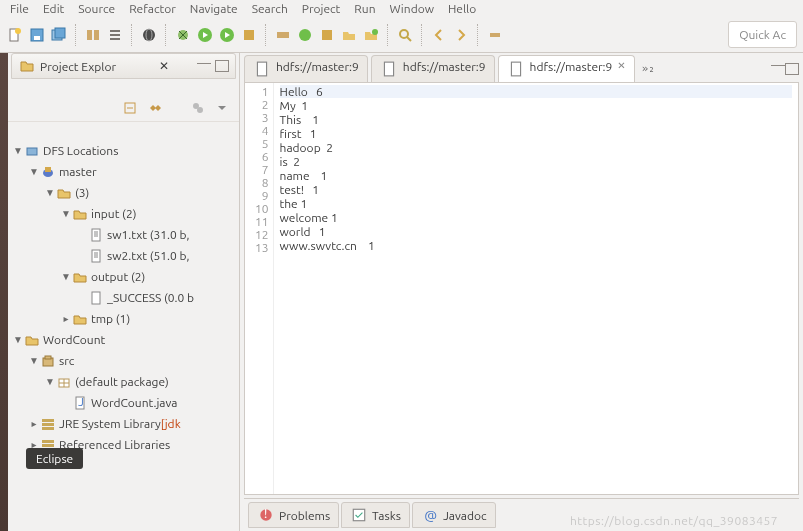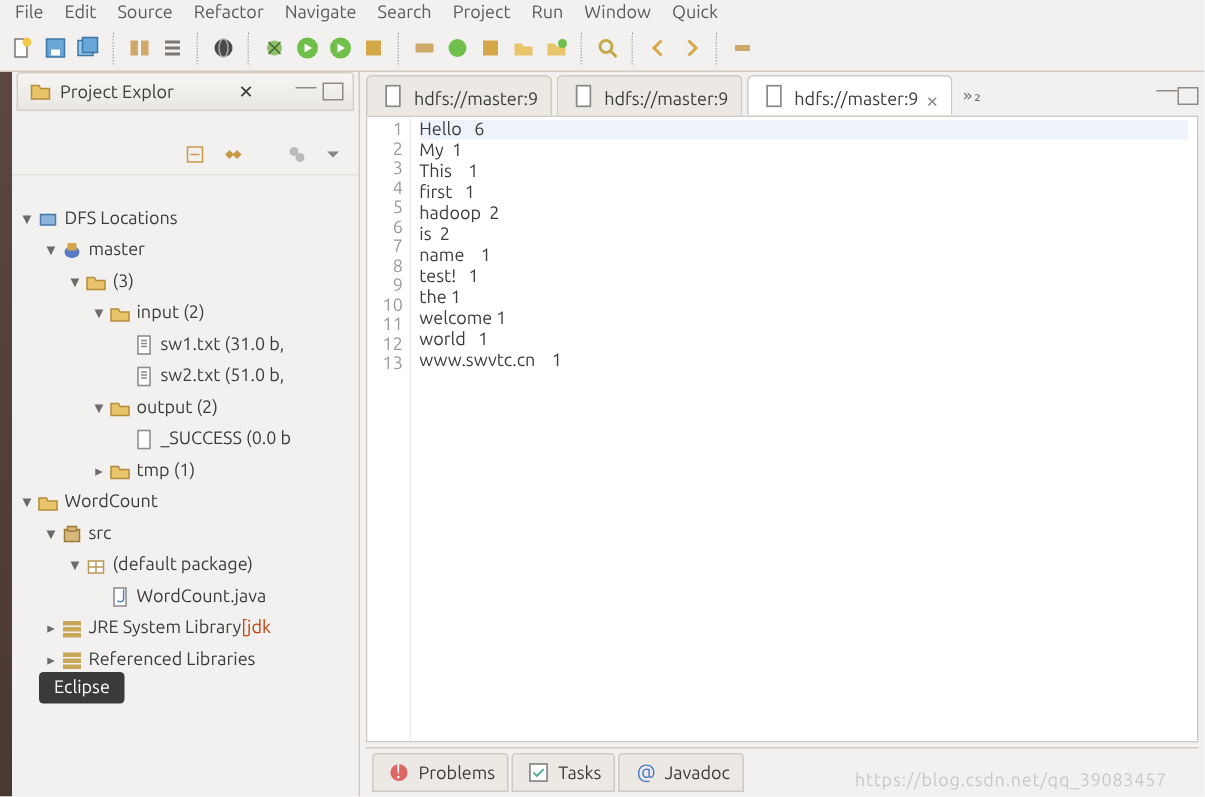--- a/index.html
+++ b/index.html
@@ -19,21 +19,21 @@
 .pane-toolbar { display: flex; justify-content: flex-end; gap: 6px; padding: 4px 8px; border-bottom: 1px solid #e3dfdb; }
 .tree { flex: 1; overflow: hidden; padding: 2px 0; }
 .tree-row { display: flex; align-items: center; height: 21px; white-space: nowrap; cursor: default; }
 .tree-row.sel { background: #f07746; color: #fff; }
 .tw { display: inline-block; width: 12px; text-align: center; color: #6b6b6b; font-size: 10px; }
 .tic { width: 16px; height: 16px; display: inline-flex; align-items: center; justify-content: center; margin-right: 3px; }
 .tic svg { width: 14px; height: 14px; }
 .ind { display: inline-block; }
 .editor-pane { flex: 1; display: flex; flex-direction: column; min-width: 0; }
 .tabs { display: flex; align-items: center; padding: 2px 4px 0 4px; }
-.etab { display: flex; align-items: flex-end; gap: 5px; padding: 4px 8px; border: 1px solid #cfcac5; border-bottom: none; border-radius: 4px 4px 0 0; background: #ece9e5; margin-right: 3px; cursor: default; }
+.etab { display: flex; align-items: flex-start; gap: 5px; padding: 4px 8px; border: 1px solid #cfcac5; border-bottom: none; border-radius: 4px 4px 0 0; background: #ece9e5; margin-right: 3px; cursor: default; }
 .etab.active { background: #fff; }
 .etab .tclose { color: #888; font-size: 10px; }
 .spacer { flex: 1; }
 .editor-body { flex: 1; background: #fff; border: 1px solid #cfcac5; margin: 0 4px; display: flex; min-height: 0; }
 .gutter { background: #fff; color: #9b9b9b; font-family: "Ubuntu Mono","Consolas",monospace; font-size: 13px; text-align: right; padding: 2px 4px 2px 10px; border-right: 1px solid #eee; }
 .code { font-family: "Ubuntu Mono","Consolas",monospace; font-size: 13px; padding: 2px 6px; white-space: pre; flex: 1; }
 .code .line1 { background: #eef3fb; display: block; }
 .bottom-tabs { display: flex; align-items: center; padding: 3px 4px; gap: 2px; border-top: 1px solid #cfcac5; margin: 3px 4px 0 4px; }
 .btab { display: flex; align-items: center; gap: 4px; padding: 3px 8px; border: 1px solid #cfcac5; border-radius: 3px 3px 0 0; background: #ece9e5; cursor: default; }
 .btab.active { background: #fff; }
@@ -50,21 +50,21 @@
 <div class="menubar">
   <span>File</span>
   <span>Edit</span>
   <span>Source</span>
   <span>Refactor</span>
   <span>Navigate</span>
   <span>Search</span>
   <span>Project</span>
   <span>Run</span>
   <span>Window</span>
-  <span>Quick</span>
+  <span>Hello</span>
 </div>
 
 <div class="toolbar">
   <span class="ticon">
       <svg viewBox="0 0 16 16">
         <rect x="3" y="2" width="8" height="12" fill="#fff" stroke="#7a7571"></rect>
         <circle cx="11" cy="4" r="3" fill="#f4c84a"></circle>
       </svg>
     </span>
   <span class="ticon">
@@ -166,20 +166,21 @@
       <svg viewBox="0 0 16 16">
         <path d="M6 3l5 5-5 5" fill="none" stroke="#d4a84a" stroke-width="2"></path>
       </svg>
     </span>
   <span class="tool-sep"></span>
   <span class="ticon">
       <svg viewBox="0 0 16 16">
         <rect x="3" y="6" width="10" height="4" fill="#cfa96a"></rect>
       </svg>
     </span>
+  <div class="quick">Quick Ac</div>
 </div>
 
 <div class="workarea">
   <div class="sidebar"></div>
 
   <div class="left-pane">
     <div class="pane-header">
       <span class="ticon">
           <svg viewBox="0 0 16 16">
             <path d="M2 4h5l1 2h6v7H2z" fill="#e8c46a" stroke="#b58a3a"></path>

